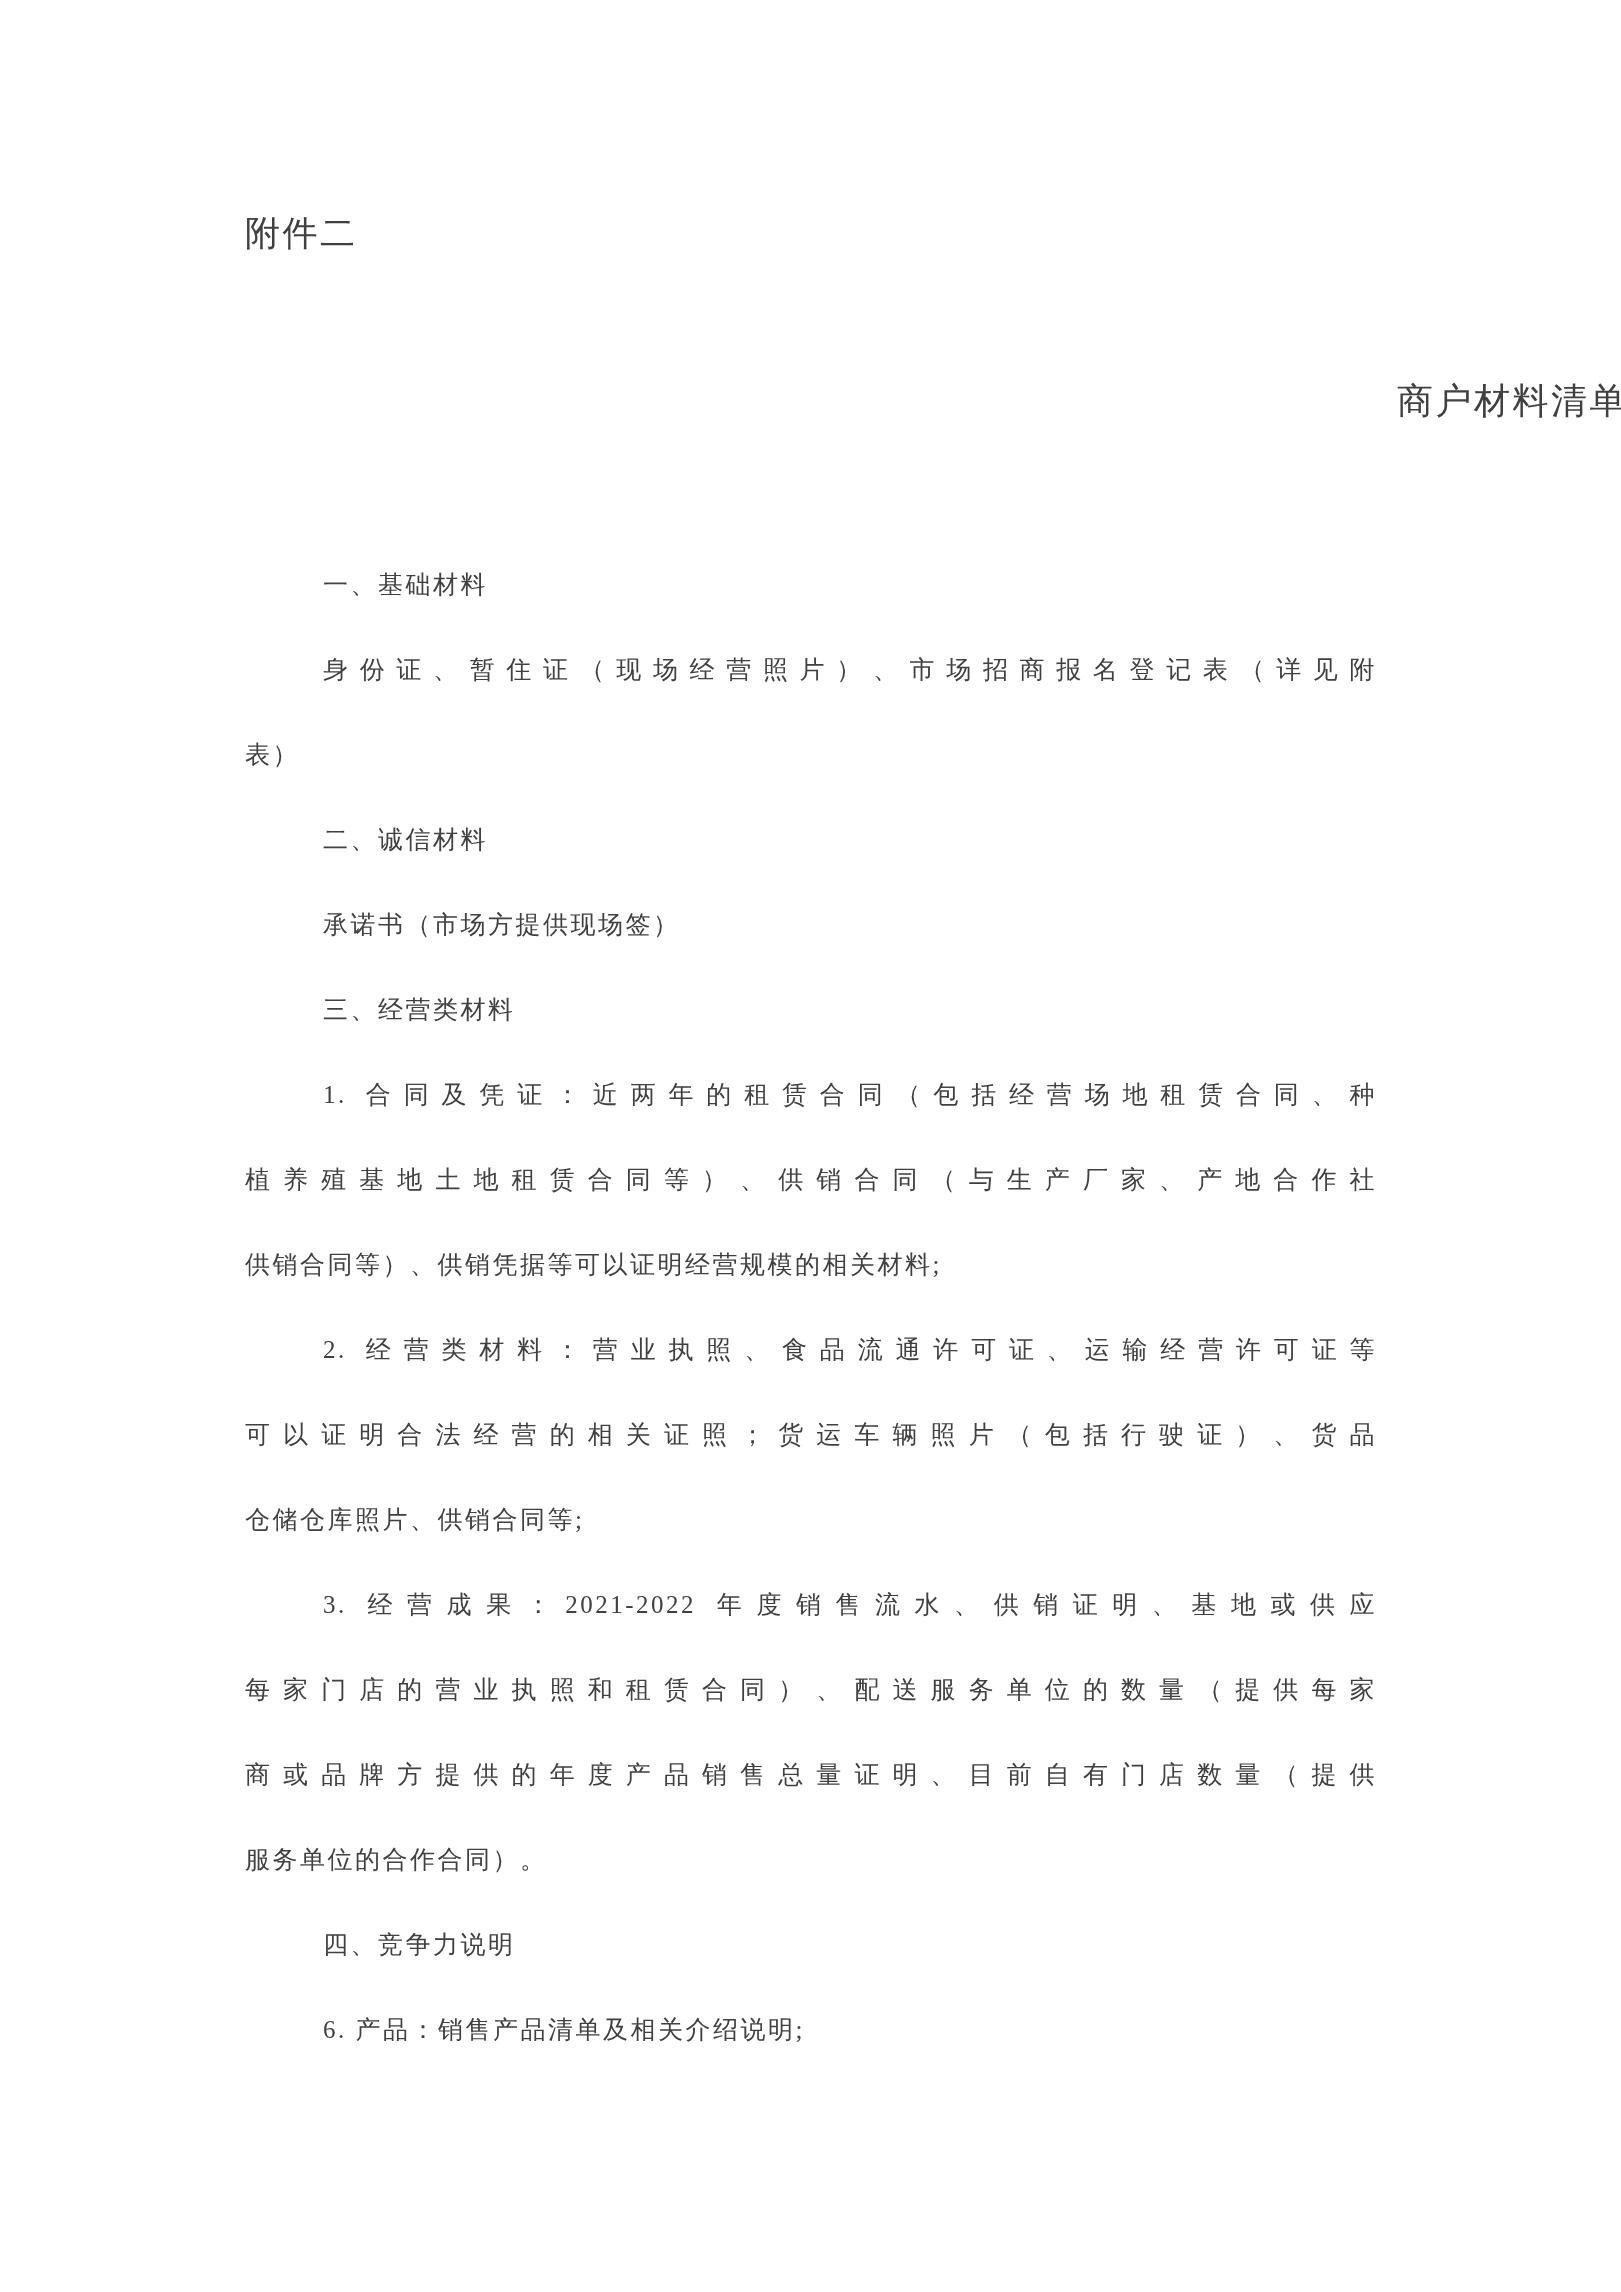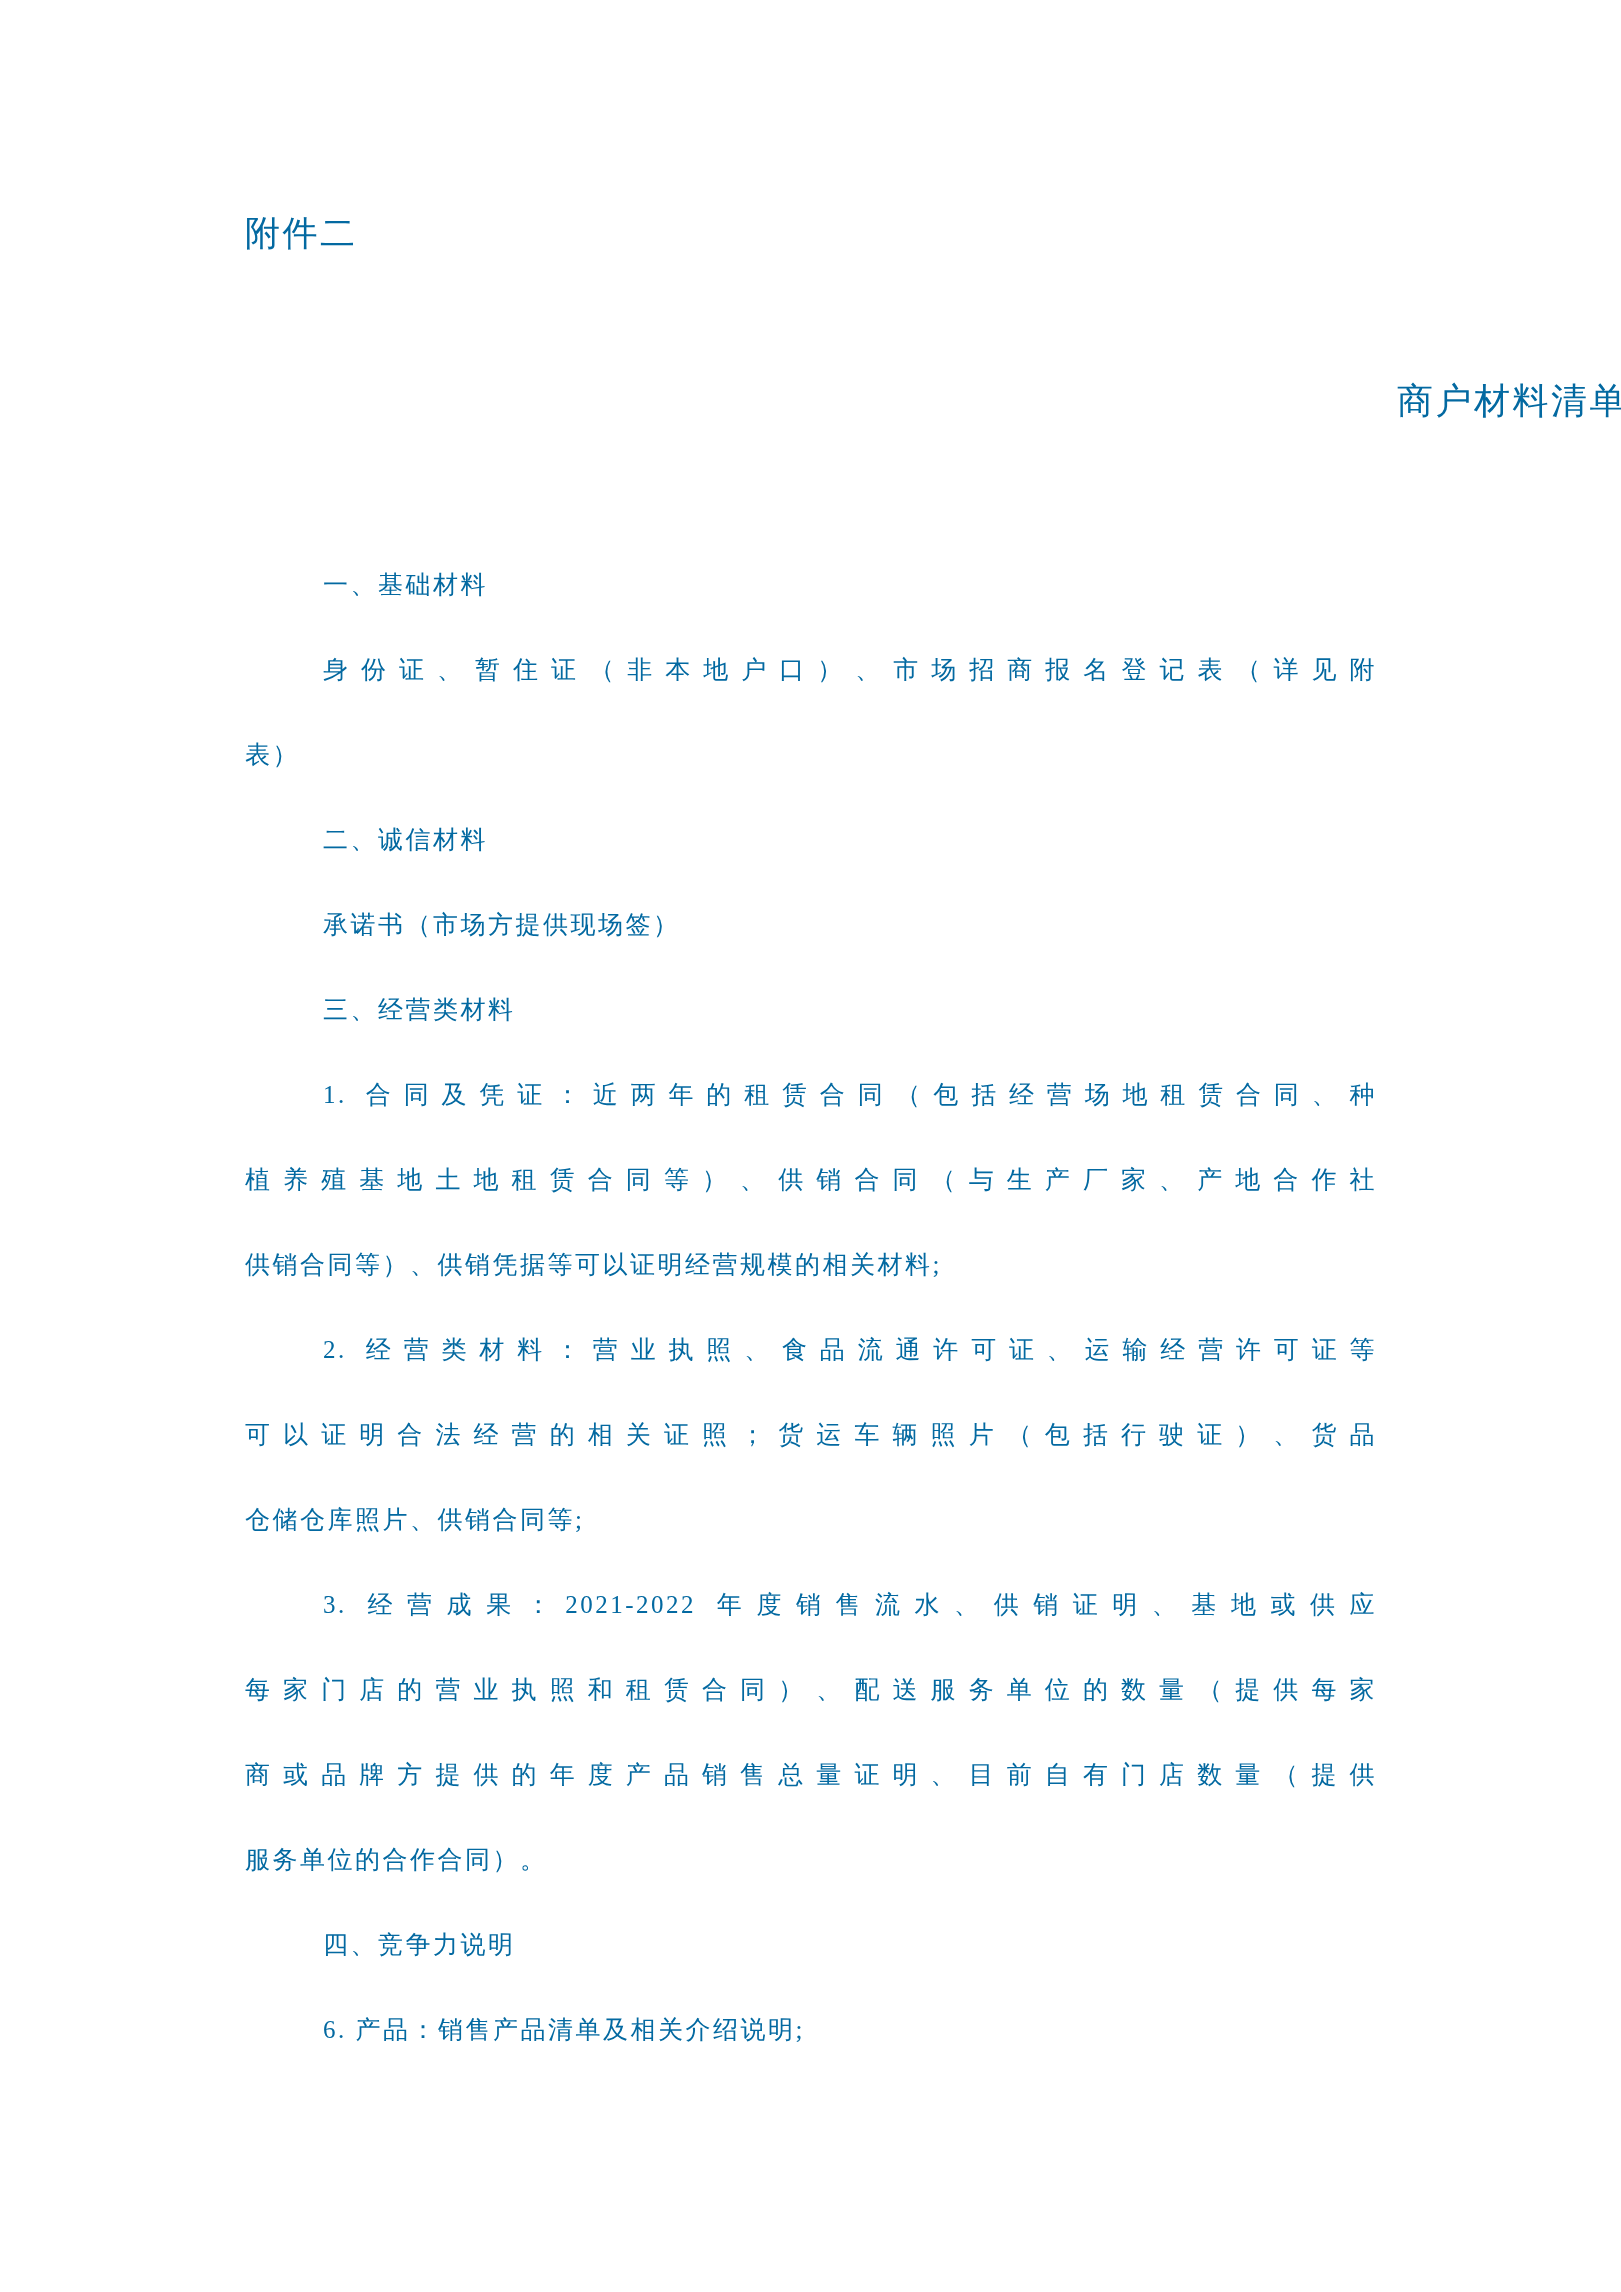--- a/index.html
+++ b/index.html
@@ -5,21 +5,21 @@
   html, body {
     margin: 0;
     padding: 0;
     background: #ffffff;
   }
   .page {
     position: relative;
     width: 1621px;
     height: 2293px;
     background: #ffffff;
-    color: #0369a1;
+    color: #404040;
     font-family: "Liberation Serif", serif;
     overflow: hidden;
   }
   .attachment-label {
     position: absolute;
     left: 245px;
     top: 212px;
     font-size: 35px;
     line-height: 43px;
     letter-spacing: 2.5px;
@@ -61,21 +61,21 @@
 <body>
 
 <div class="page">
 
   <div class="attachment-label">附件二</div>
 
   <div class="doc-title">商户材料清单</div>
 
   <div class="doc-body">
     <div class="text-line indent">一、基础材料</div>
-    <div class="text-line indent full">身份证、暂住证（非本地户口）、市场招商报名登记表（详见附</div>
+    <div class="text-line indent full">身份证、暂住证（现场经营照片）、市场招商报名登记表（详见附</div>
     <div class="text-line">表）</div>
     <div class="text-line indent">二、诚信材料</div>
     <div class="text-line indent">承诺书（市场方提供现场签）</div>
     <div class="text-line indent">三、经营类材料</div>
     <div class="text-line indent full">1. 合同及凭证：近两年的租赁合同（包括经营场地租赁合同、种</div>
     <div class="text-line full">植养殖基地土地租赁合同等）、供销合同（与生产厂家、产地合作社</div>
     <div class="text-line">供销合同等）、供销凭据等可以证明经营规模的相关材料;</div>
     <div class="text-line indent full">2. 经营类材料：营业执照、食品流通许可证、运输经营许可证等</div>
     <div class="text-line full">可以证明合法经营的相关证照；货运车辆照片（包括行驶证）、货品</div>
     <div class="text-line">仓储仓库照片、供销合同等;</div>

